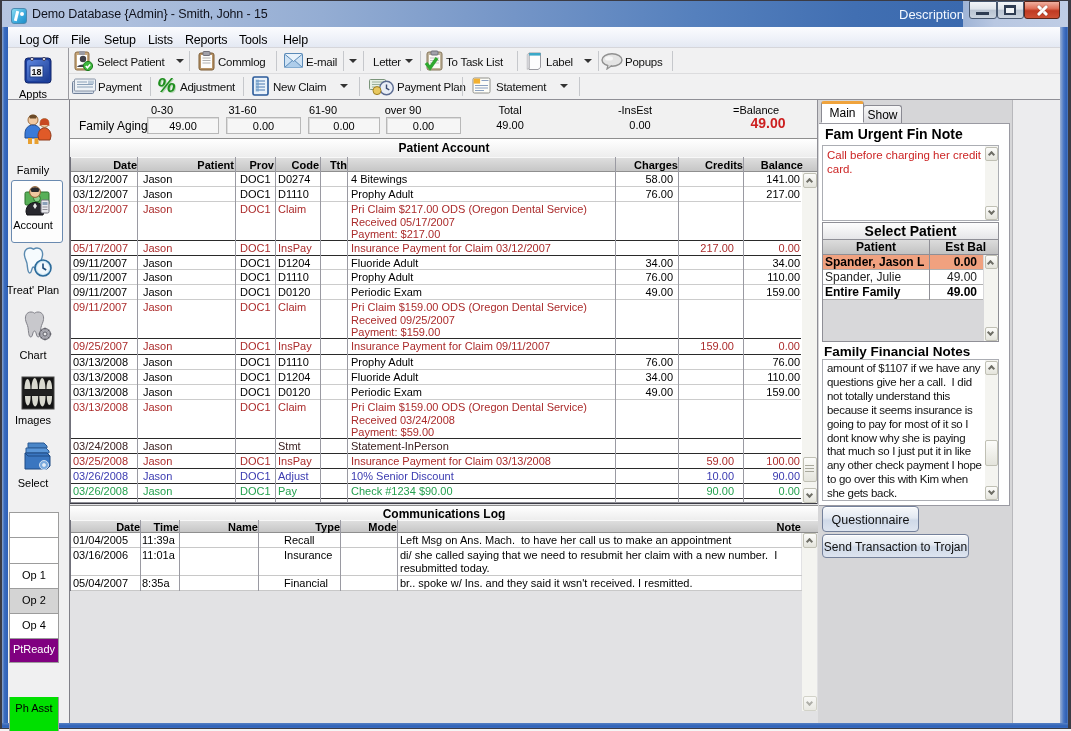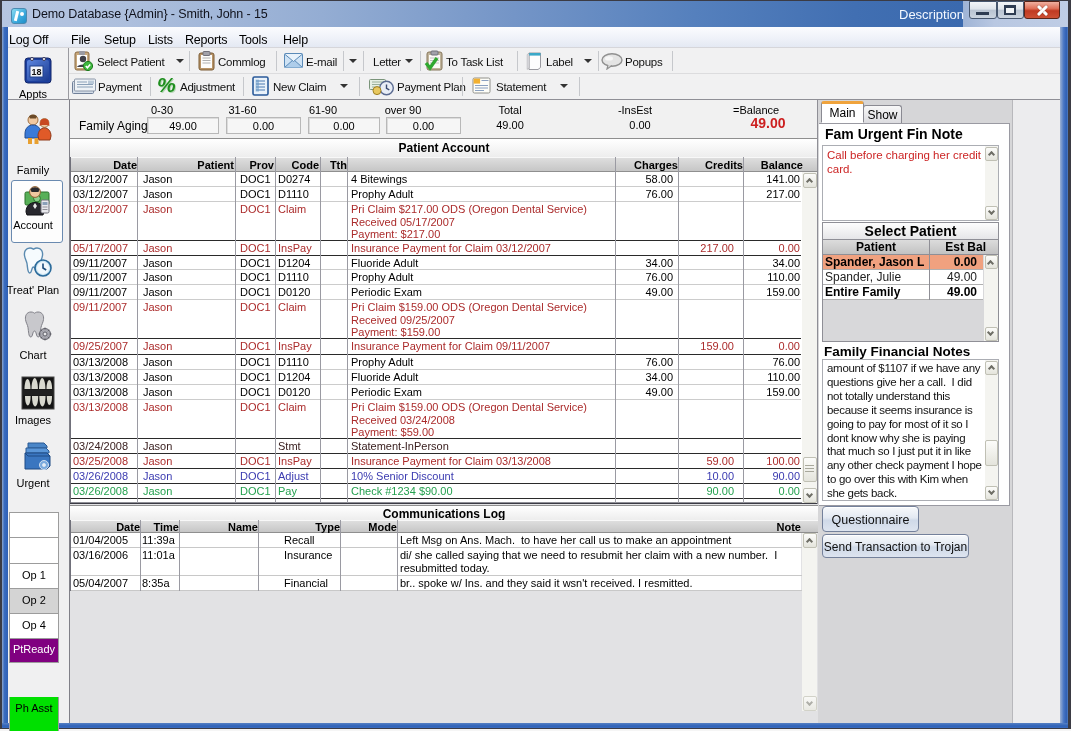--- a/index.html
+++ b/index.html
@@ -51,21 +51,21 @@
 
 <div class="a" style="left:969px;top:1px;width:28px;height:18px;border:1px solid #46566e;border-radius:0 0 3px 3px;background:linear-gradient(#f2f5f8,#dde3ea 45%,#b8c3d1 50%,#cbd4df)"></div>
 <div class="a" style="left:976px;top:12px;width:13px;height:3px;background:#2e3c52"></div>
 <div class="a" style="left:997px;top:1px;width:27px;height:18px;border:1px solid #46566e;border-radius:0 0 3px 3px;background:linear-gradient(#f2f5f8,#dde3ea 45%,#b8c3d1 50%,#cbd4df)"></div>
 <div class="a" style="left:1004px;top:5px;width:12px;height:10px;border:2px solid #2e3c52;border-top-width:3px;background:#f0f3f6"></div>
 <div class="a" style="left:1024px;top:1px;width:36px;height:18px;border:1px solid #5a2418;border-radius:0 0 3px 3px;background:linear-gradient(#f0b0a0,#e0715a 40%,#c03a22 55%,#cd5034)"></div>
 <div class="a" style="left:1036px;top:9px;width:13px;height:3px;background:#fff;transform:rotate(45deg);border-radius:1px;box-shadow:0 0 1px #702010"></div>
 <div class="a" style="left:1036px;top:9px;width:13px;height:3px;background:#fff;transform:rotate(-45deg);border-radius:1px;box-shadow:0 0 1px #702010"></div>
 
 <div class="a" style="left:8px;top:27px;width:1052px;height:21px;background:linear-gradient(#fbfcfe,#eef1f8 60%,#e4e9f3);border-bottom:1px solid #d6d6da"></div>
-<div class="mi" style="left:9px">Log Off</div>
+<div class="mi" style="left:19px">Log Off</div>
 <div class="mi" style="left:71px">File</div>
 <div class="mi" style="left:104px">Setup</div>
 <div class="mi" style="left:148px">Lists</div>
 <div class="mi" style="left:185px">Reports</div>
 <div class="mi" style="left:239px">Tools</div>
 <div class="mi" style="left:283px">Help</div>
 
 <div class="a" style="left:8px;top:48px;width:1052px;height:52px;background:#f1f1f2;border-bottom:1px solid #8f8f96"></div>
 <div class="a" style="left:68px;top:48px;width:992px;height:26px;border-bottom:1px solid #dcdcde"></div>
 <div class="a" style="left:68px;top:48px;width:1px;height:52px;background:#9a9aa0"></div>
@@ -246,21 +246,21 @@
 <svg class="a" style="left:22px;top:439px" width="32" height="34" viewBox="0 0 32 34">
     <path d="M6 4h16l3 3v2H6z" fill="#4a86c8" stroke="#2a5a94"></path>
     <path d="M4 9h20l3 3v2H4z" fill="#5a96d8" stroke="#2a5a94"></path>
     <path d="M3 14h22l3 3v10l-3 3H3z" fill="#3a76c0" stroke="#1e4a84"></path>
     <path d="M3 14l3 3h22" fill="none" stroke="#1e4a84"></path>
     <g stroke="#d0dff0" fill="#7aaade">
       <circle cx="22" cy="26" r="4.5"></circle>
       <circle cx="22" cy="26" r="1.6" fill="#e8f0fa"></circle>
     </g>
   </svg>
-<div class="sidelbl" style="top:477px">Urgent</div>
+<div class="sidelbl" style="top:477px">Select</div>
 
 <div class="op" style="top:512px;height:26px;border-top:1px solid #9c9c9c"></div>
 <div class="op" style="top:538px;height:26px"></div>
 <div class="op" style="top:564px;height:25px;padding-top:5px">Op 1</div>
 <div class="op" style="top:589px;height:25px;padding-top:5px;background:#d4d4d4">Op 2</div>
 <div class="op" style="top:614px;height:25px;padding-top:5px">Op 4</div>
 <div class="op" style="top:639px;height:24px;padding-top:4px;background:#800080;color:#fff">PtReady</div>
 <div class="op" style="top:697px;height:38px;padding-top:5px;background:#00e000">Ph Asst</div>
 
 <div class="a" style="left:70px;top:99px;width:990px;height:1px;background:#8f8f96"></div>

